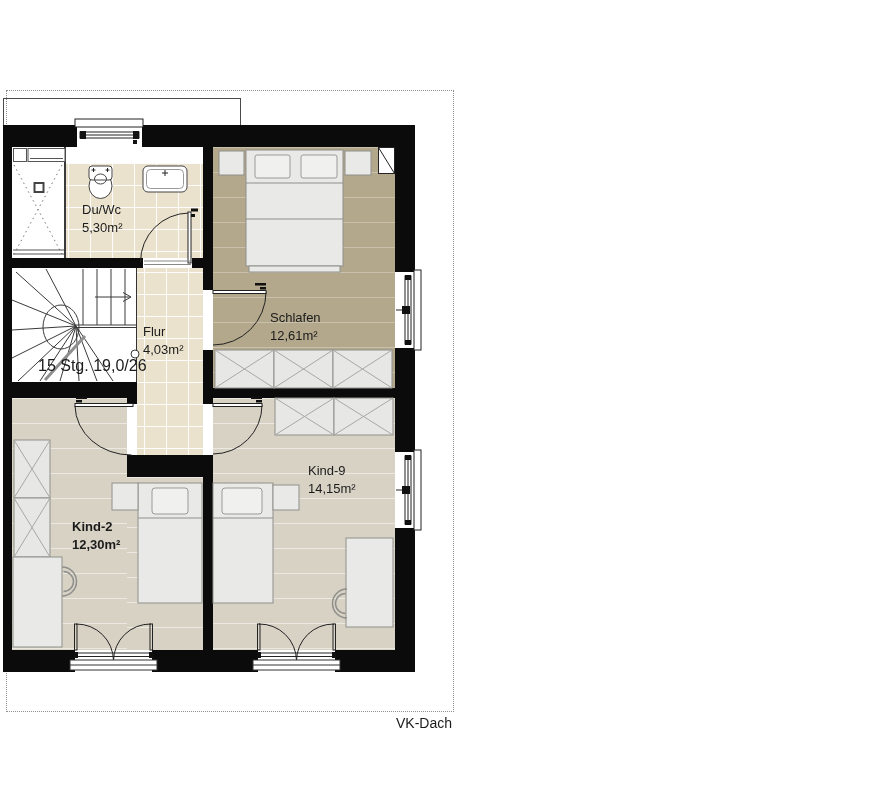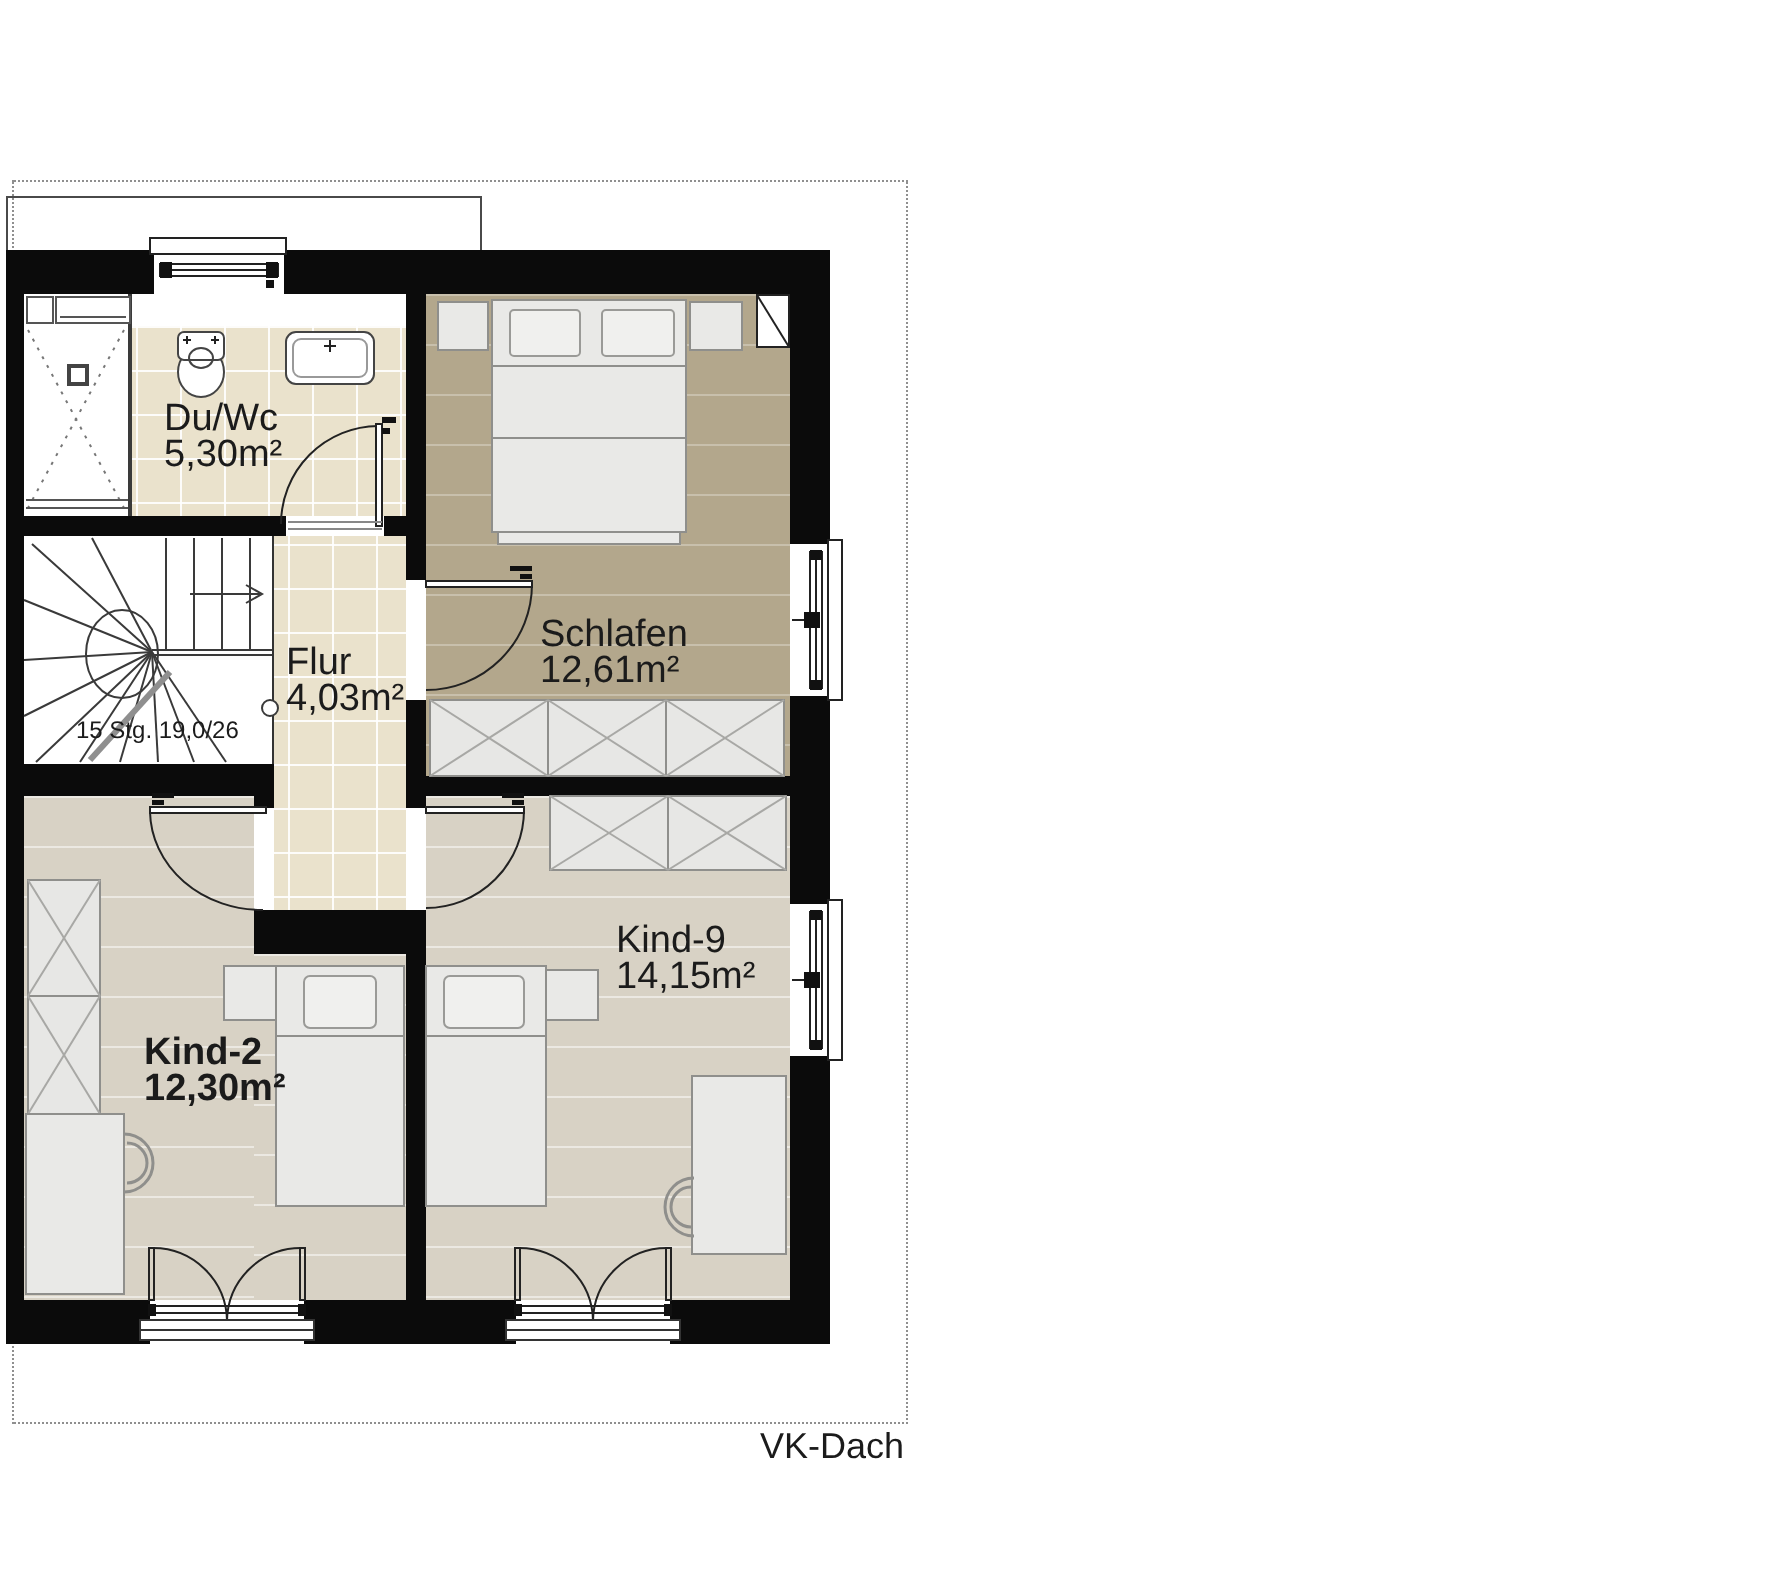--- a/index.html
+++ b/index.html
@@ -17,23 +17,23 @@
       repeating-linear-gradient(to bottom, rgba(255,255,255,.9) 0 1px, transparent 1px 22px);}
   .tan{background-color:#b3a78c;
     background-image:repeating-linear-gradient(to bottom, rgba(255,255,255,.28) 0 1px, transparent 1px 25px);}
   .kind{background-color:#d8d2c5;
     background-image:repeating-linear-gradient(to bottom, rgba(255,255,255,.5) 0 1px, transparent 1px 25px);}
   .white{background:#ffffff;}
   .band{background:#ffffff;border-bottom:1px solid #666;}
   .stairroom{background:#ffffff;border-right:1.5px solid #333;}
   .gap{background:#ffffff;}
   
-  .room-label{color:#1b1b1b;font-size:19px;line-height:18px;white-space:nowrap;}
-  .small-label{color:#1b1b1b;font-size:12px;line-height:13px;white-space:nowrap;}
-  .plan-title{color:#1b1b1b;font-size:18px;line-height:15px;text-align:right;width:100px;}
+  .room-label{color:#1b1b1b;font-size:13px;line-height:18px;white-space:nowrap;}
+  .small-label{color:#1b1b1b;font-size:16px;line-height:13px;white-space:nowrap;}
+  .plan-title{color:#1b1b1b;font-size:14px;line-height:15px;text-align:right;width:100px;}
   svg.overlay{left:0;top:0;pointer-events:none;}
 </style>
 </head>
 <body>
 
 <div class="abs boundary"></div>
 
 <div class="abs band" style="left:12px;top:147px;width:191px;height:16px;"></div>
 <div class="abs white" style="left:12px;top:163px;width:52px;height:95px;"></div>
 <div class="abs tile" style="left:66px;top:163px;width:137px;height:95px;background-position:2px 0,2px 0;"></div>

